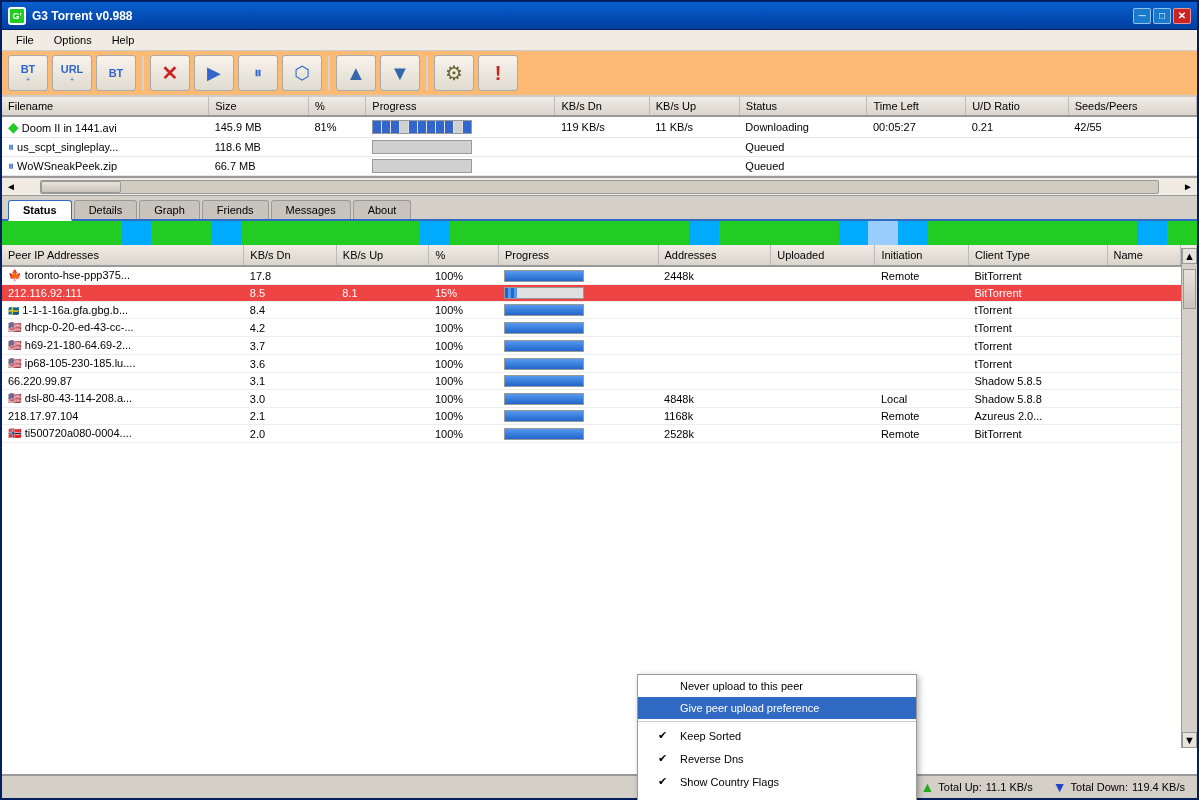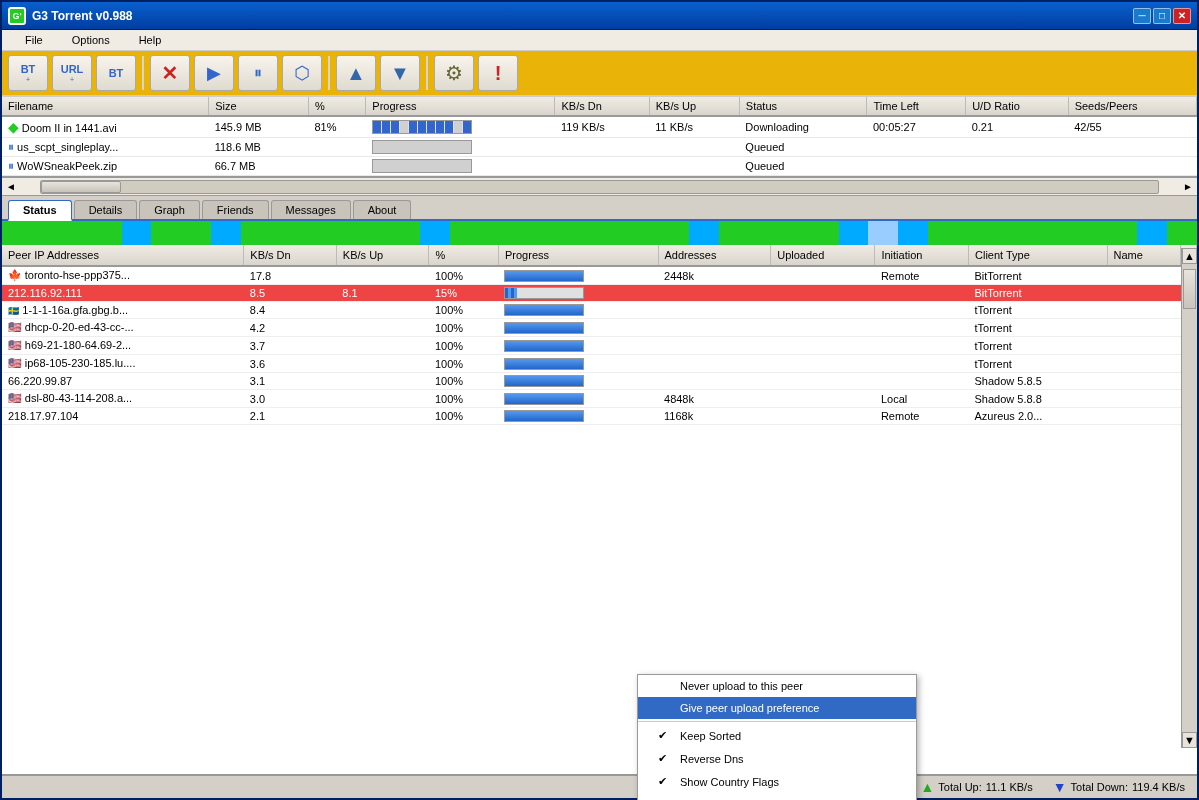--- a/index.html
+++ b/index.html
@@ -44,26 +44,25 @@
       background: #f0ece4;
       padding: 2px 6px;
       display: flex;
       gap: 4px;
       border-bottom: 1px solid #ccc;
     }
     .menu-item {
       padding: 2px 8px;
       cursor: pointer;
       font-size: 11px;
-      margin-left: 9px;
     }
 
     
     #toolbar {
-      background: #eab308;
+      background: #fdba74;
       padding: 4px 6px;
       display: flex;
       gap: 4px;
       align-items: center;
       border-bottom: 2px solid #ccc;
     }
     .toolbar-btn {
       width: 40px; height: 36px;
       background: linear-gradient(to bottom, #f8f4ec, #e0dbd0);
       border: 1px solid #aaa;
@@ -665,20 +664,36 @@
                   <div class="peer-progress-fill" style="width:100%;"></div>
                 </div>
             </td>
             <td>1168k</td>
             <td></td>
             <td>Remote</td>
             <td>Azureus 2.0...</td>
             <td></td>
           </tr>
 
+          <tr>
+            <td><span>🇳🇴</span> ti500720a080-0004....</td>
+            <td>2.0</td>
+            <td></td>
+            <td>100%</td>
+            <td>
+              <div class="peer-progress">
+                  <div class="peer-progress-fill" style="width:100%;"></div>
+                </div>
+            </td>
+            <td>2528k</td>
+            <td></td>
+            <td>Remote</td>
+            <td>BitTorrent</td>
+            <td></td>
+          </tr>
         </tbody>
       </table>
     </div>
 
     <div id="context-menu">
       <div class="ctx-item">
         <span class="ctx-check"></span>
         <span>Never upload to this peer</span>
       </div>
       <div class="ctx-item highlighted">

